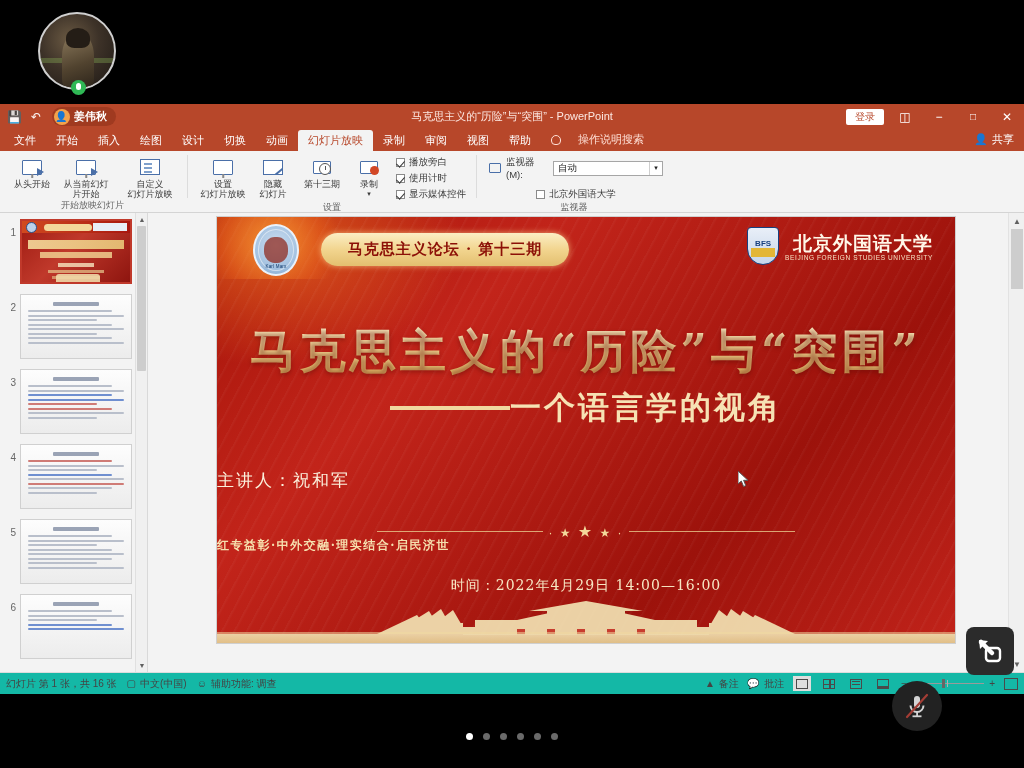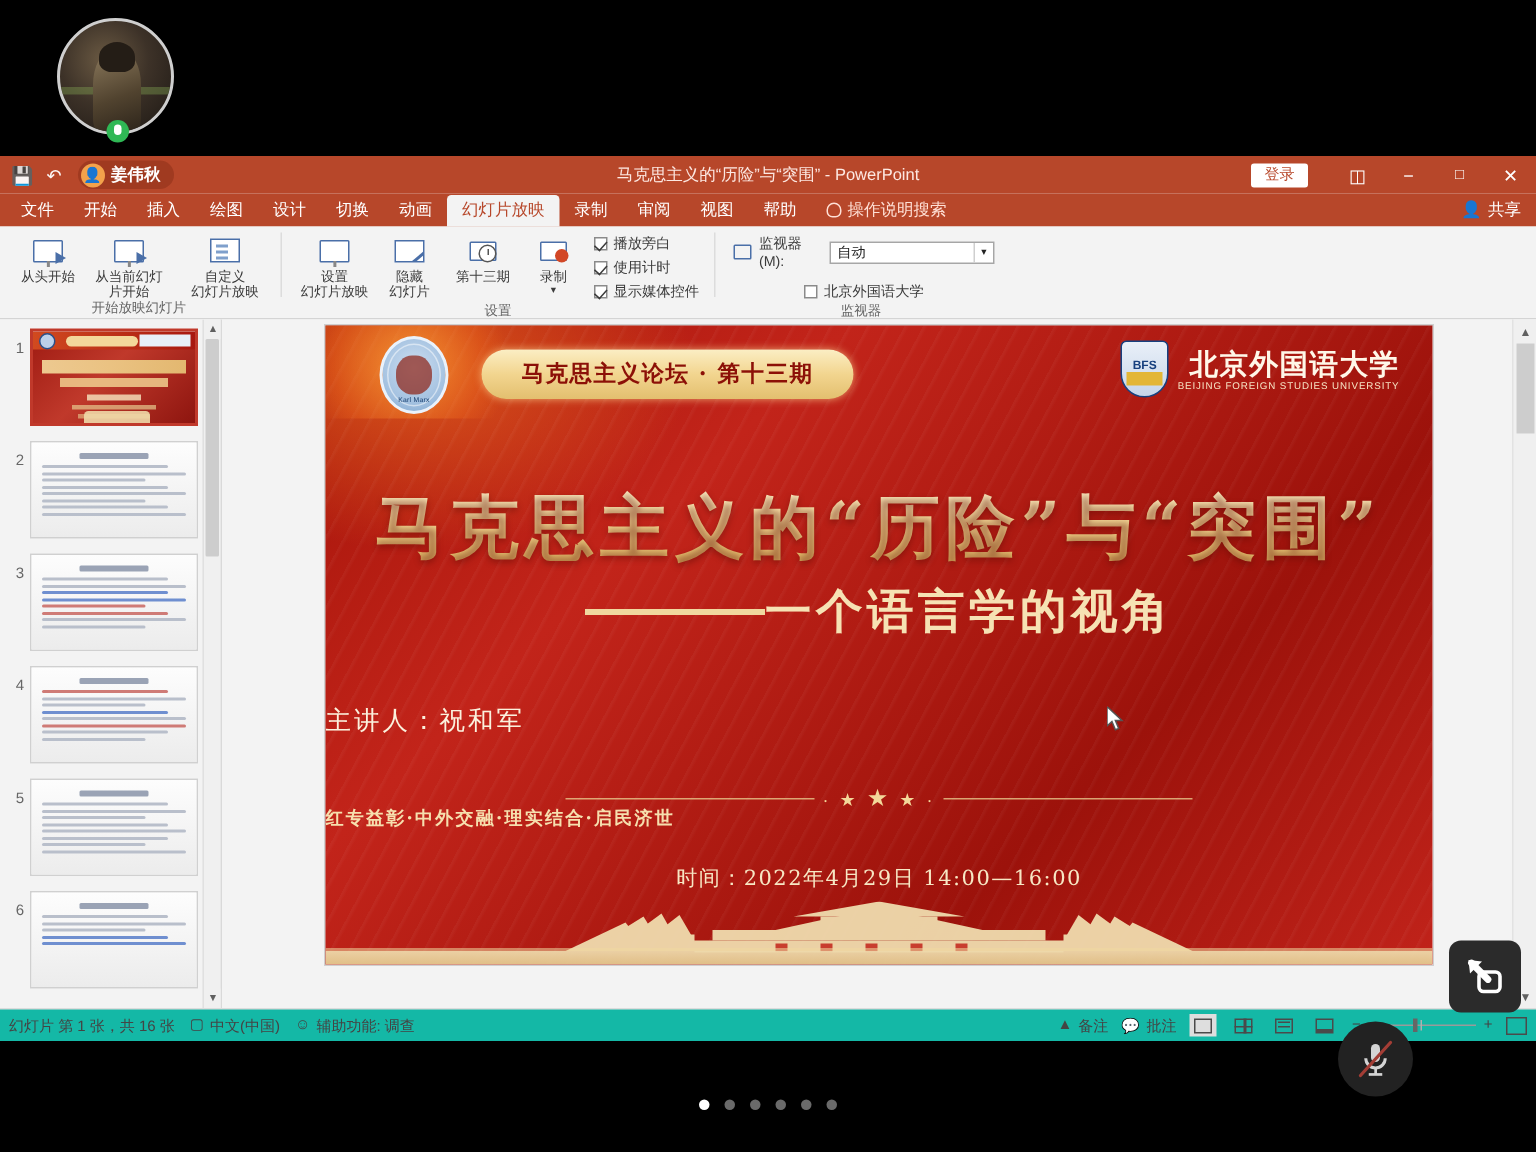--- a/index.html
+++ b/index.html
@@ -63,33 +63,33 @@
     display: flex; align-items: center; justify-content: center; font-size: 10px; color: #7a3b10;
   }
   .user-chip .uname { font-size: 11px; font-weight: bold; color: #fff; }
   .win-title {
     position: absolute; left: 0; right: 0; text-align: center;
     font-size: 11px; color: #fde8e2; pointer-events: none;
   }
   .tb-right { margin-left: auto; display: flex; align-items: center; height: 100%; }
   .signin {
     background: #fff; color: #b7472a; font-size: 10px;
-    padding: 2px 9px; border-radius: 2px; margin-right: 16px; line-height: 12px;
+    padding: 2px 9px; border-radius: 2px; margin-right: 4px; line-height: 12px;
   }
   .wbtn { width: 34px; height: 25px; display: flex; align-items: center; justify-content: center; font-size: 12px; color: #fff; }
   .wbtn.sq { font-size: 10px; }
 
   
   .tabbar { height: 22px; background: #b7472a; display: flex; align-items: flex-end; padding-left: 4px; position: relative; }
   .tab {
     font-size: 11px; color: #fff; padding: 3px 10px 4px; line-height: 14px;
     border-radius: 3px 3px 0 0; white-space: nowrap;
   }
   .tab.active { background: #f3f3f3; color: #b7472a; }
-  .tell-me { display: flex; align-items: center; gap: 4px; font-size: 11px; color: #ffe0d6; padding-left: 10px; padding-bottom: 4px; }
+  .tell-me { display: flex; align-items: center; gap: 17px; font-size: 11px; color: #ffe0d6; padding-left: 10px; padding-bottom: 4px; }
   .bulb { width: 10px; height: 10px; border: 1px solid #ffe0d6; border-radius: 50% 50% 40% 40%; display:inline-block;}
   .share {
     margin-left: auto; display: flex; align-items: center; gap: 4px;
     font-size: 11px; color: #fff; padding: 0 10px 4px 0;
   }
 
   
   .ribbon { height: 62px; background: #f3f3f3; border-bottom: 1px solid #d4d4d4; display: flex; position: relative; }
   .rgroup { display: flex; flex-direction: column; position: relative; padding: 2px 6px 0; }
   .rgroup .gitems { display: flex; align-items: flex-start; flex: 1; gap: 2px; }

